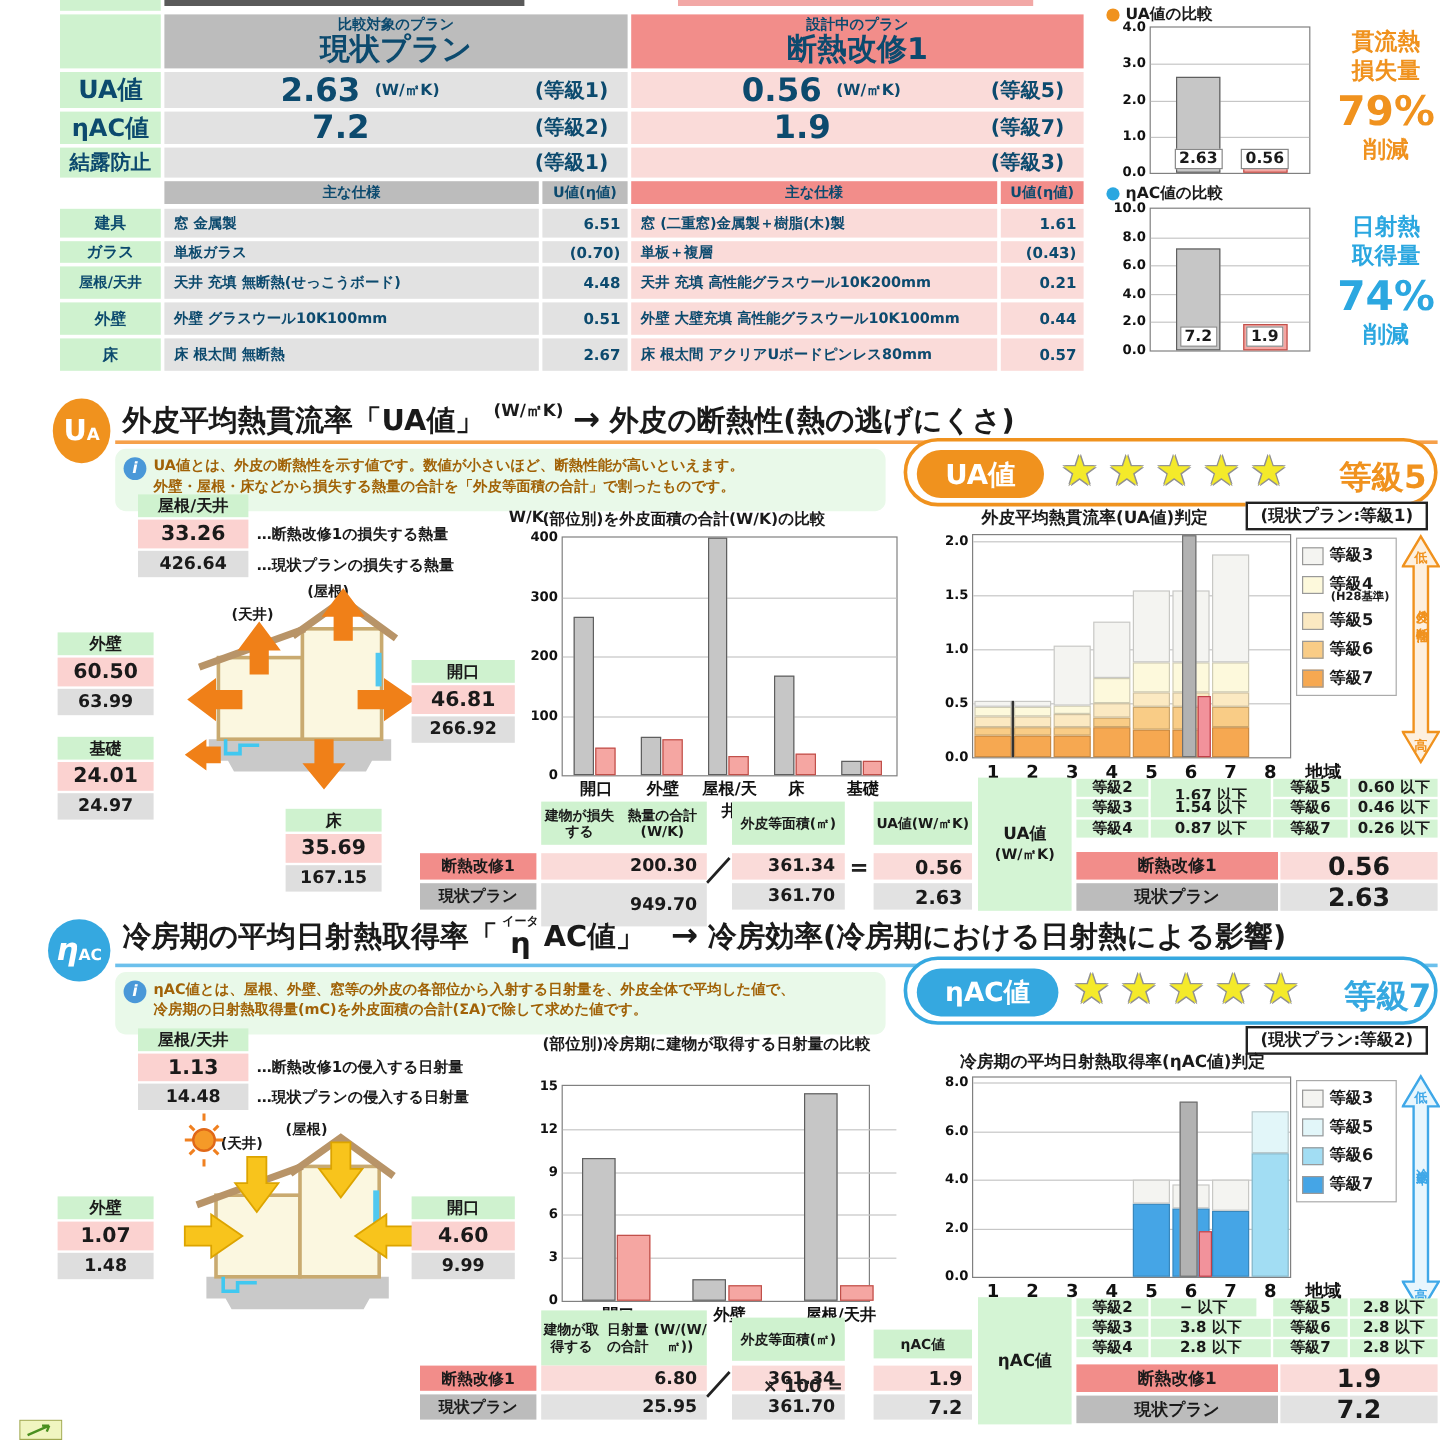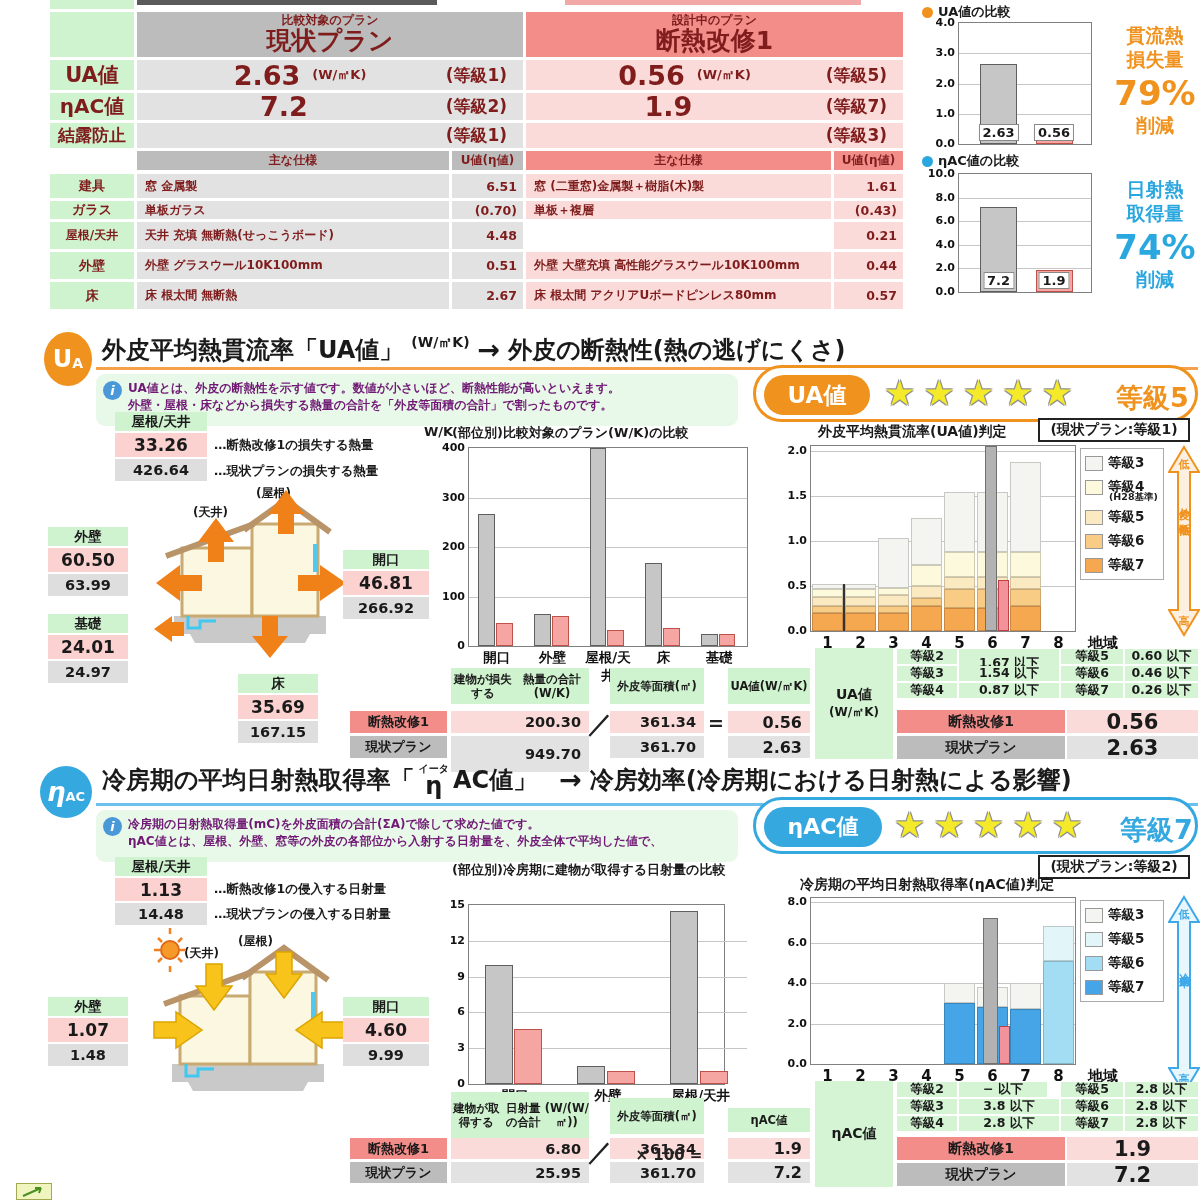--- a/index.html
+++ b/index.html
@@ -1,18 +1,18 @@
 <!DOCTYPE html>
 <html><head>
 <meta charset="utf-8">
 <style>
   html,body{margin:0;padding:0;background:#fff}
   #page{position:relative;width:1200px;height:1200px;background:#ffffff;overflow:hidden;
         font-family:"DejaVu Sans","Liberation Sans",sans-serif;color:#1a1a1a}
-  .c{position:absolute;box-sizing:border-box;display:flex;align-items:center;justify-content:center;font-weight:bold;color:#7f1d1d}
+  .c{position:absolute;box-sizing:border-box;display:flex;align-items:center;justify-content:center;font-weight:bold;color:#0c4a6e}
   .green{background:#cff2cf}.grayc{background:#e2e2e2}.pinkc{background:#fadbd9}
   .grayh{background:#bcbcbc}.pinkh{background:#f28d8a}
   .leftal{justify-content:flex-start;padding-left:8px}
   .rightal{justify-content:flex-end;padding-right:6px}
   .big{font-size:27px;margin-right:12px}
   .unit{font-size:13px}
   .grade{font-size:17px;position:absolute;right:16px}
   .subhead{font-size:12px}
   .spec{font-size:12px}
   .uval{font-size:12.5px}
@@ -27,21 +27,21 @@
   .bar{position:absolute;box-sizing:border-box}
   .cat{position:absolute;font-weight:bold;color:#111;text-align:center}
   .blabel{position:absolute;font-size:13px;font-weight:bold;background:#fff;border:1px solid #888;
           padding:0 3px;transform:translateX(-50%);white-space:nowrap}
   .seg{position:absolute;box-sizing:border-box;border:1px solid rgba(0,0,0,.18)}
   .charttitle{position:absolute;font-size:13px;font-weight:bold;white-space:nowrap}
   .mini-title{position:absolute;display:flex;align-items:center;gap:5px;font-size:13px;font-weight:bold}
   .dot{width:11px;height:11px;border-radius:50%;display:inline-block}
   .sidetext{position:absolute;text-align:center;font-weight:bold;line-height:1.25}
   .infobox{position:absolute;background:#e9f9e9;border-radius:9px;box-sizing:border-box;padding:6px 10px 6px 32px;
-           font-size:12px;font-weight:bold;line-height:1.45;color:#701a75}
+           font-size:12px;font-weight:bold;line-height:1.45;color:#a16207}
   .infoicon{position:absolute;width:19px;height:19px;border-radius:50%;background:#4a98d8;color:#fff;
             display:flex;align-items:center;justify-content:center;font-size:13px;font-weight:bold;font-style:italic}
   .ratingbox{position:absolute;background:#fff;border-radius:29px;box-sizing:border-box;display:flex;align-items:center}
   .ratingpill{position:absolute;border-radius:22px;color:#fff;display:flex;align-items:center;justify-content:center;font-weight:bold}
   .star{font-size:35px;color:#f4ea2a;line-height:1;margin-right:8px;
         text-shadow:-1px -1px 0 #909090,1px -1px 0 #909090,-1px 1px 0 #909090,1px 1px 0 #909090}
   .ratinggrade{position:absolute;font-size:27px;font-weight:bold}
   .notebox{position:absolute;background:#fff;border:2px solid #222;box-sizing:border-box;display:flex;
            align-items:center;justify-content:center;font-size:14px;font-weight:bold}
   .sectitle{position:absolute;display:flex;align-items:flex-start;gap:8px;font-weight:bold;white-space:nowrap}
@@ -165,20 +165,23 @@
 
   <div class="c green" style="left:50px;top:222px;width:84px;height:27px;font-size:12px">
       <span>屋根/天井</span>
     </div>
   <div class="c grayc spec leftal" style="left:137px;top:222px;width:312px;height:27px">
       <span>天井 充填 無断熱(せっこうボード)</span>
     </div>
   <div class="c grayc uval rightal" style="left:452px;top:222px;width:71px;height:27px">
       <span>4.48</span>
     </div>
+  <div class="c pinkc spec leftal" style="left:526px;top:222px;width:305px;height:27px">
+      <span>天井 充填 高性能グラスウール10K200mm</span>
+    </div>
   <div class="c pinkc uval rightal" style="left:834px;top:222px;width:69px;height:27px">
       <span>0.21</span>
     </div>
 
   <div class="c green" style="left:50px;top:252px;width:84px;height:27px;font-size:13px">
       <span>外壁</span>
     </div>
   <div class="c grayc spec leftal" style="left:137px;top:252px;width:312px;height:27px">
       <span>外壁 グラスウール10K100mm</span>
     </div>
@@ -352,21 +355,21 @@
   <div class="vb vlabel" style="left:238px;top:674px;width:80px;height:19px">
       <span>床</span>
     </div>
   <div class="vb vnew" style="left:238px;top:695px;width:80px;height:24px">
       <span>35.69</span>
     </div>
   <div class="vb vcur" style="left:238px;top:721px;width:80px;height:22px">
       <span>167.15</span>
     </div>
 
-  <div class="charttitle" style="left:452px;top:424px">(部位別)比較対象のプラン(W/K)の比較</div>
+  <div class="charttitle" style="left:452px;top:424px">(部位別)を外皮面積の合計(W/K)の比較</div>
   <div class="charttitle" style="left:424px;top:424px">W/K</div>
   <div class="plot" id="c-ua-parts" style="left:468px;top:447px;width:280px;height:200px;overflow:visible">
       <div class="tick" style="left: -34px; top: -7px; width: 30px;">400</div>
       <div class="grid" style="top: 49.5px; width: 278px;"></div>
       <div class="tick" style="left: -34px; top: 42.5px; width: 30px;">300</div>
       <div class="grid" style="top: 99px; width: 278px;"></div>
       <div class="tick" style="left: -34px; top: 92px; width: 30px;">200</div>
       <div class="grid" style="top: 148.5px; width: 278px;"></div>
       <div class="tick" style="left: -34px; top: 141.5px; width: 30px;">100</div>
       <div class="tick" style="left: -34px; top: 191px; width: 30px;">0</div>
@@ -578,22 +581,22 @@
       <span style="font-size:10px">イータ</span>
       <span style="font-size:24px">η</span>
     </span>
     <span style="font-size:24px">AC値」</span>
     <span style="font-size:27px;margin-left:14px">→</span>
     <span style="font-size:24px">冷房効率(冷房期における日射熱による影響)</span>
   </div>
   <div style="position:absolute;left:96px;top:803px;width:1102px;height:3px;background:#6cc0ec"></div>
 
   <div class="infobox" style="left:96px;top:810px;width:642px;height:52px">
+    <div>ηAC値とは、屋根、外壁、窓等の外皮の各部位から入射する日射量を、外皮全体で平均した値で、</div>
     <div>冷房期の日射熱取得量(mC)を外皮面積の合計(ΣA)で除して求めた値です。</div>
-    <div>ηAC値とは、屋根、外壁、窓等の外皮の各部位から入射する日射量を、外皮全体で平均した値で、</div>
   </div>
   <div class="infoicon" style="left:103px;top:817px">i</div>
 
   <div class="ratingbox" style="left:753px;top:797px;width:445px;height:57px;border:3px solid #35a8e0">
     <div class="ratingpill" style="left:8px;top:7px;width:118px;height:40px;background:#35a8e0;font-size:22px">
         <span>ηAC値</span>
       </div>
     <div style="position:absolute;left:138px;top:8px;white-space:nowrap"><span class="star">★</span><span class="star">★</span><span class="star">★</span><span class="star">★</span><span class="star">★</span></div>
     <div class="ratinggrade" style="left:364px;top:12px;color:#35a8e0">等級7</div>
   </div>

